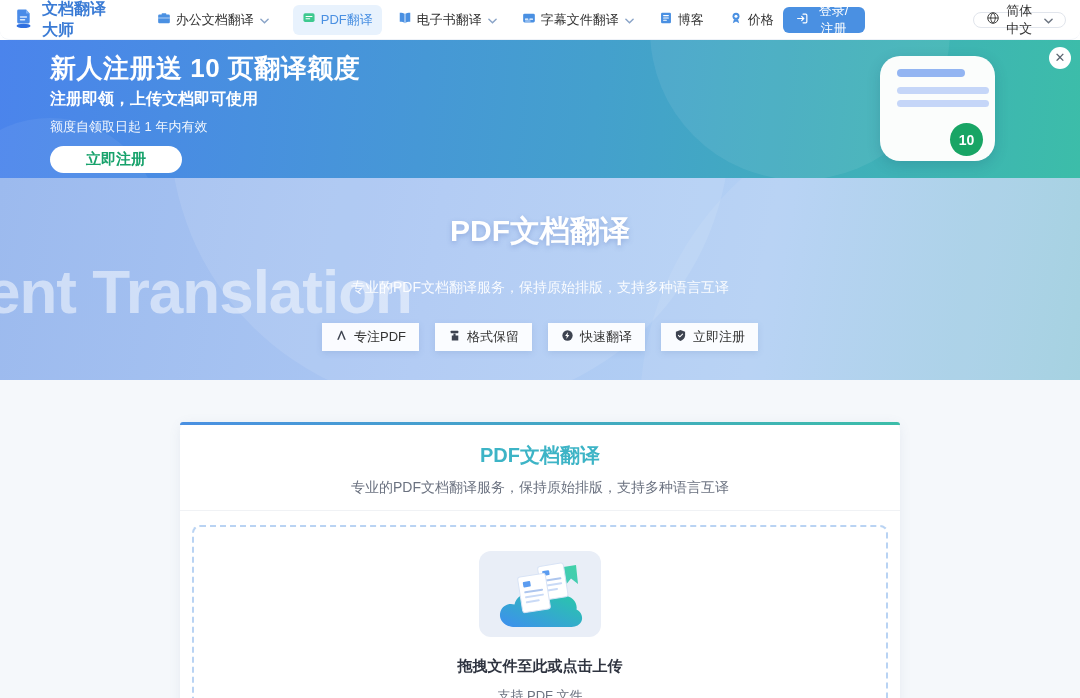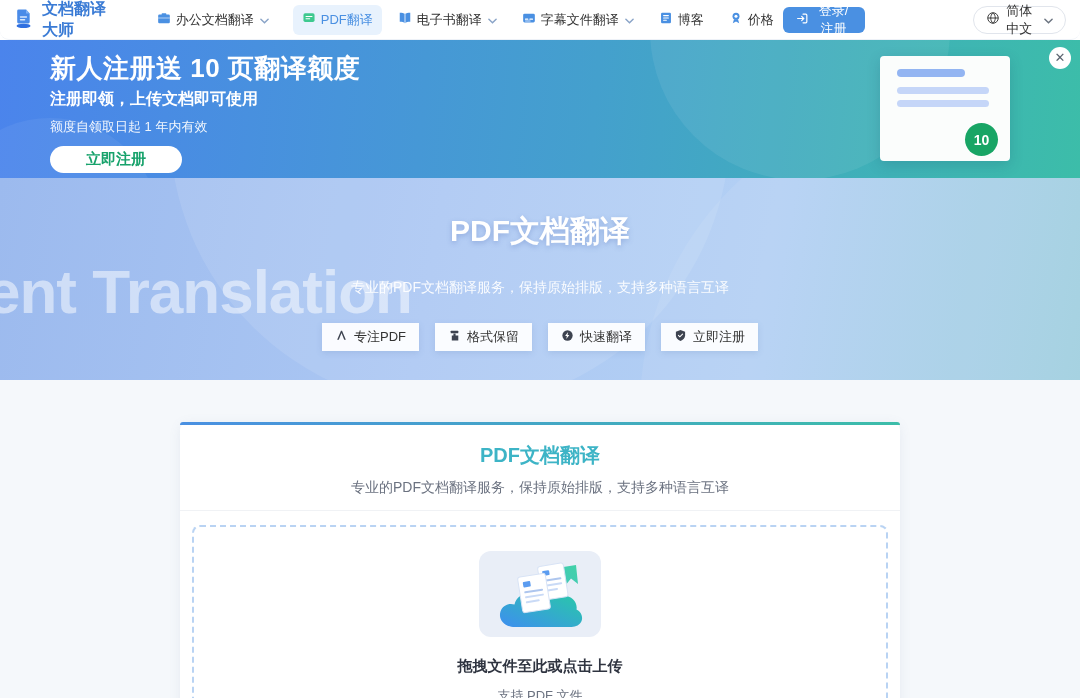--- a/index.html
+++ b/index.html
@@ -13,40 +13,40 @@
     color:#3a7bd5; cursor:pointer; }
   .menu { display:flex; align-items:center; margin-left:40px; gap:7px; }
   .nav-item { display:flex; align-items:center; gap:5px; font-size:13px; color:#333;
     padding:6px 9px; border-radius:6px; cursor:pointer; white-space:nowrap; }
   .nav-item.active { background:#e8f2fd; color:#4a90e2;margin-left:8px; }
   .nav-item svg { flex:none; }
   .chev { margin-left:1px; }
   .login-btn { margin-left:auto; background:#4a90e2; color:#fff; border:none;
     border-radius:6px; height:26px; padding:0 13px; font-size:13px; display:flex;
     align-items:center; gap:6px; cursor:pointer; }
-  .lang { margin-left:108px; margin-right:1px; height:28px; border:1px solid #e1e5ec;
+  .lang { margin-left:108px; margin-right:1px; height:16px; border:1px solid #e1e5ec;
     border-radius:15px; display:flex; align-items:center; gap:6px; padding:0 12px;
     font-size:13px; color:#333; background:#fff; cursor:pointer; }
 
   
   .banner { position:relative; height:138px; color:#fff; overflow:hidden;
     background:linear-gradient(95deg,#4b84ec 0%,#44a0cd 55%,#3cbda9 100%); }
   .banner::before { content:""; position:absolute; width:300px; height:300px;
     border-radius:50%; background:rgba(255,255,255,0.07); right:130px; top:-160px; }
   .banner::after { content:""; position:absolute; width:220px; height:220px;
     border-radius:50%; background:rgba(255,255,255,0.06); left:-60px; bottom:-160px; }
   .banner-content { position:absolute; left:50px; top:11px; z-index:2; }
   .b-title { font-size:26px; font-weight:bold; letter-spacing:0.5px; }
   .b-sub { font-size:16px; font-weight:bold; margin-top:3px; }
   .b-note { font-size:13px; margin-top:8px; opacity:0.92; }
   .b-cta { margin-top:10px; display:block; background:#fff; color:#17a26b;
     border:none; border-radius:14px; width:132px; height:27px; font-size:15px;
     font-weight:bold; cursor:pointer; }
-  .banner-mock { position:absolute; left:880px; top:16px; width:130px; height:105px;
-    background:#fbfdfc; border-radius:4px; z-index:2;
+  .banner-mock { position:absolute; left:880px; top:16px; width:115px; height:105px;
+    background:#fbfdfc; border-radius:20px; z-index:2;
     box-shadow:0 4px 14px rgba(20,60,90,0.18); }
   .bar { position:absolute; left:17px; border-radius:4px; }
   .bar1 { top:13px; width:68px; height:8px; background:#93b5f2; }
   .bar2 { top:31px; width:92px; height:7px; background:#c5d6f8; }
   .bar3 { top:44px; width:92px; height:7px; background:#c5d6f8; }
   .badge-10 { position:absolute; right:12px; bottom:5px; width:33px; height:33px;
     border-radius:50%; background:#18a565; color:#fff; font-size:14px; font-weight:bold;
     display:flex; align-items:center; justify-content:center; }
   .banner-close { position:absolute; top:7px; right:9px; width:22px; height:22px;
     border-radius:50%; background:#fff; color:#5b6470; border:none; font-size:13px;

